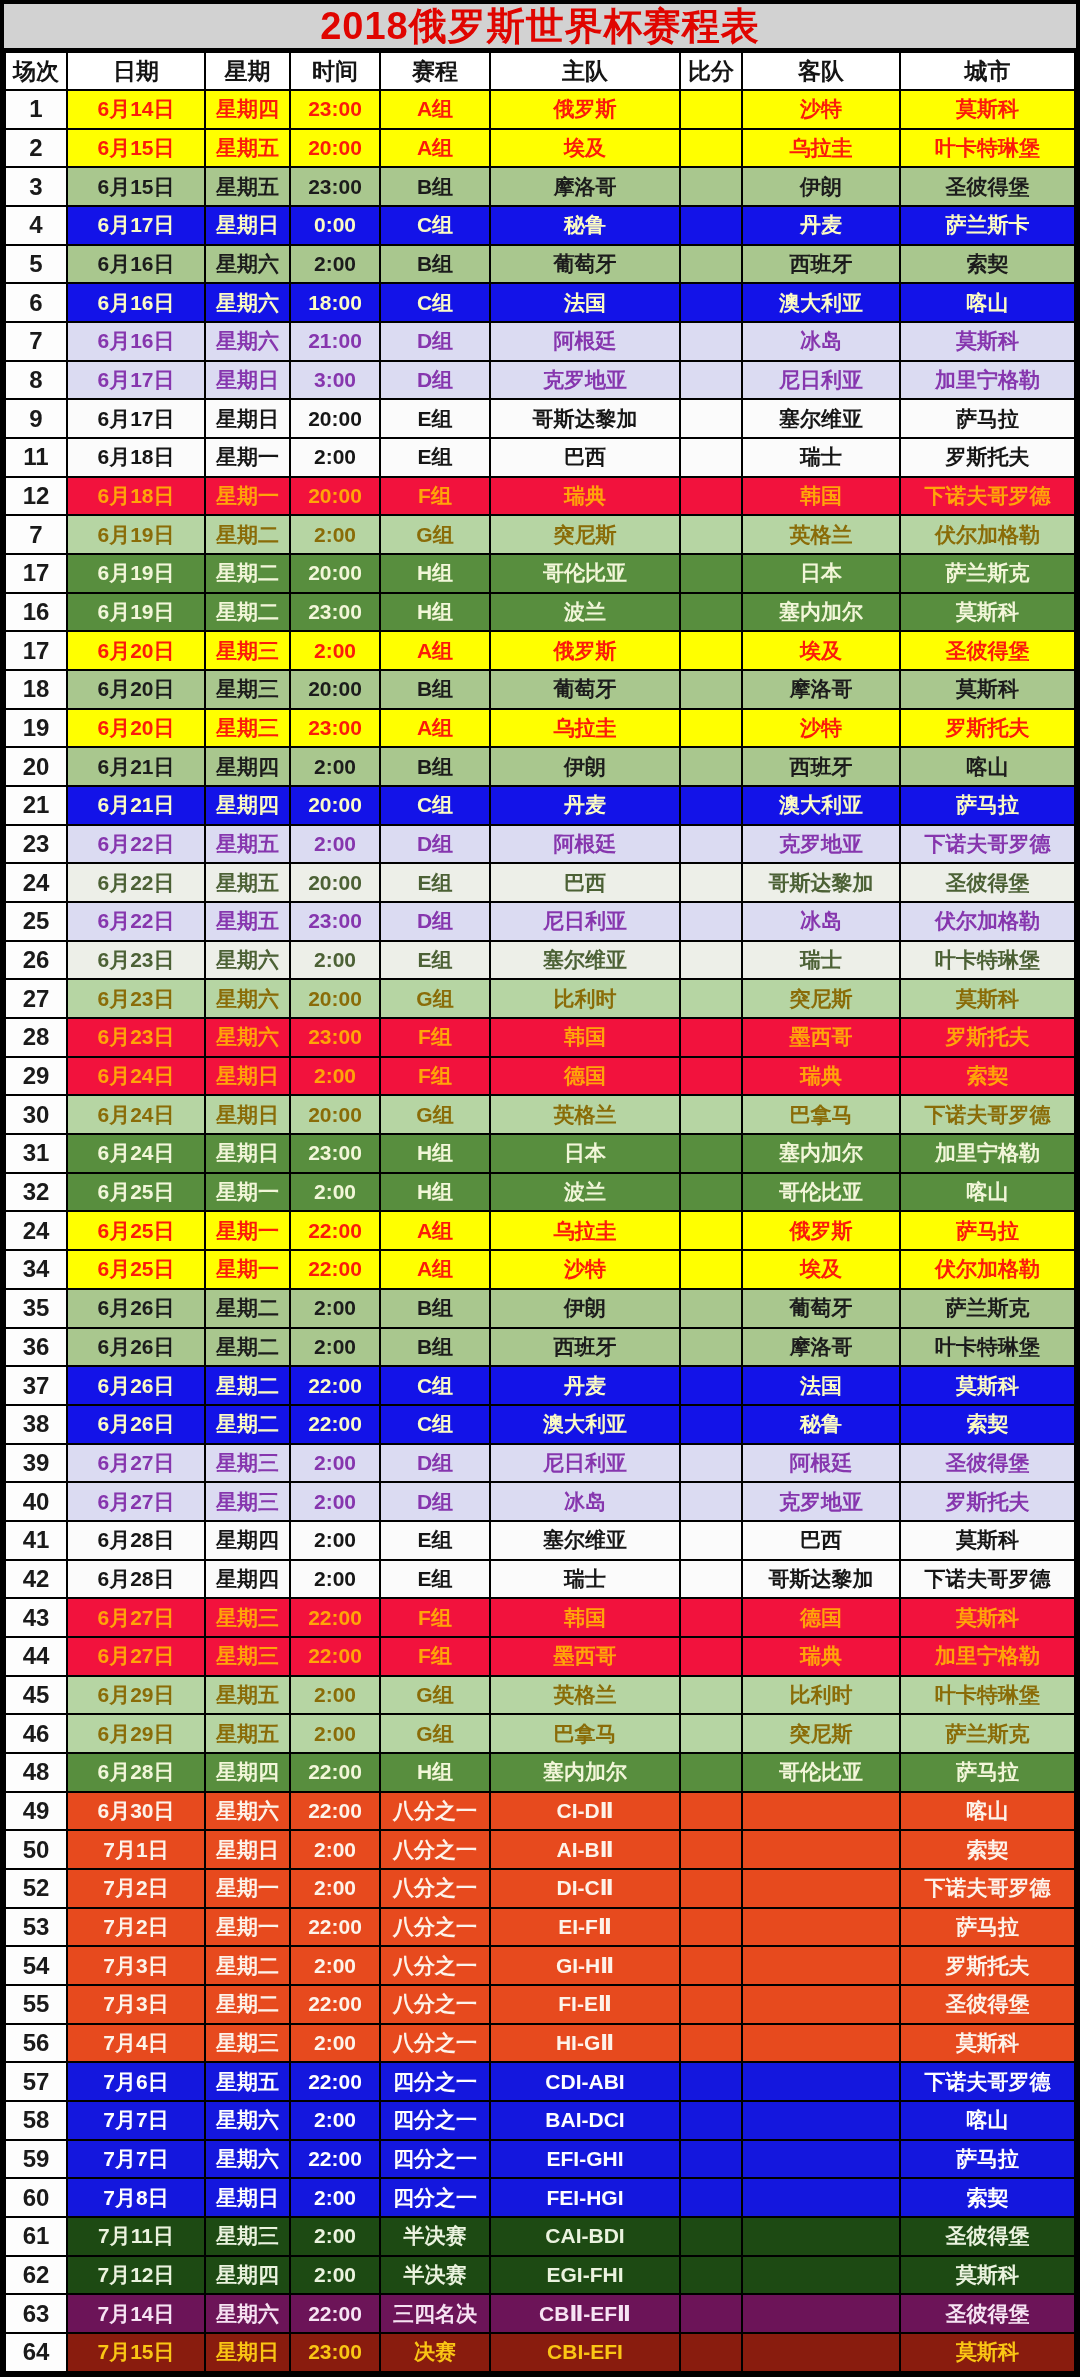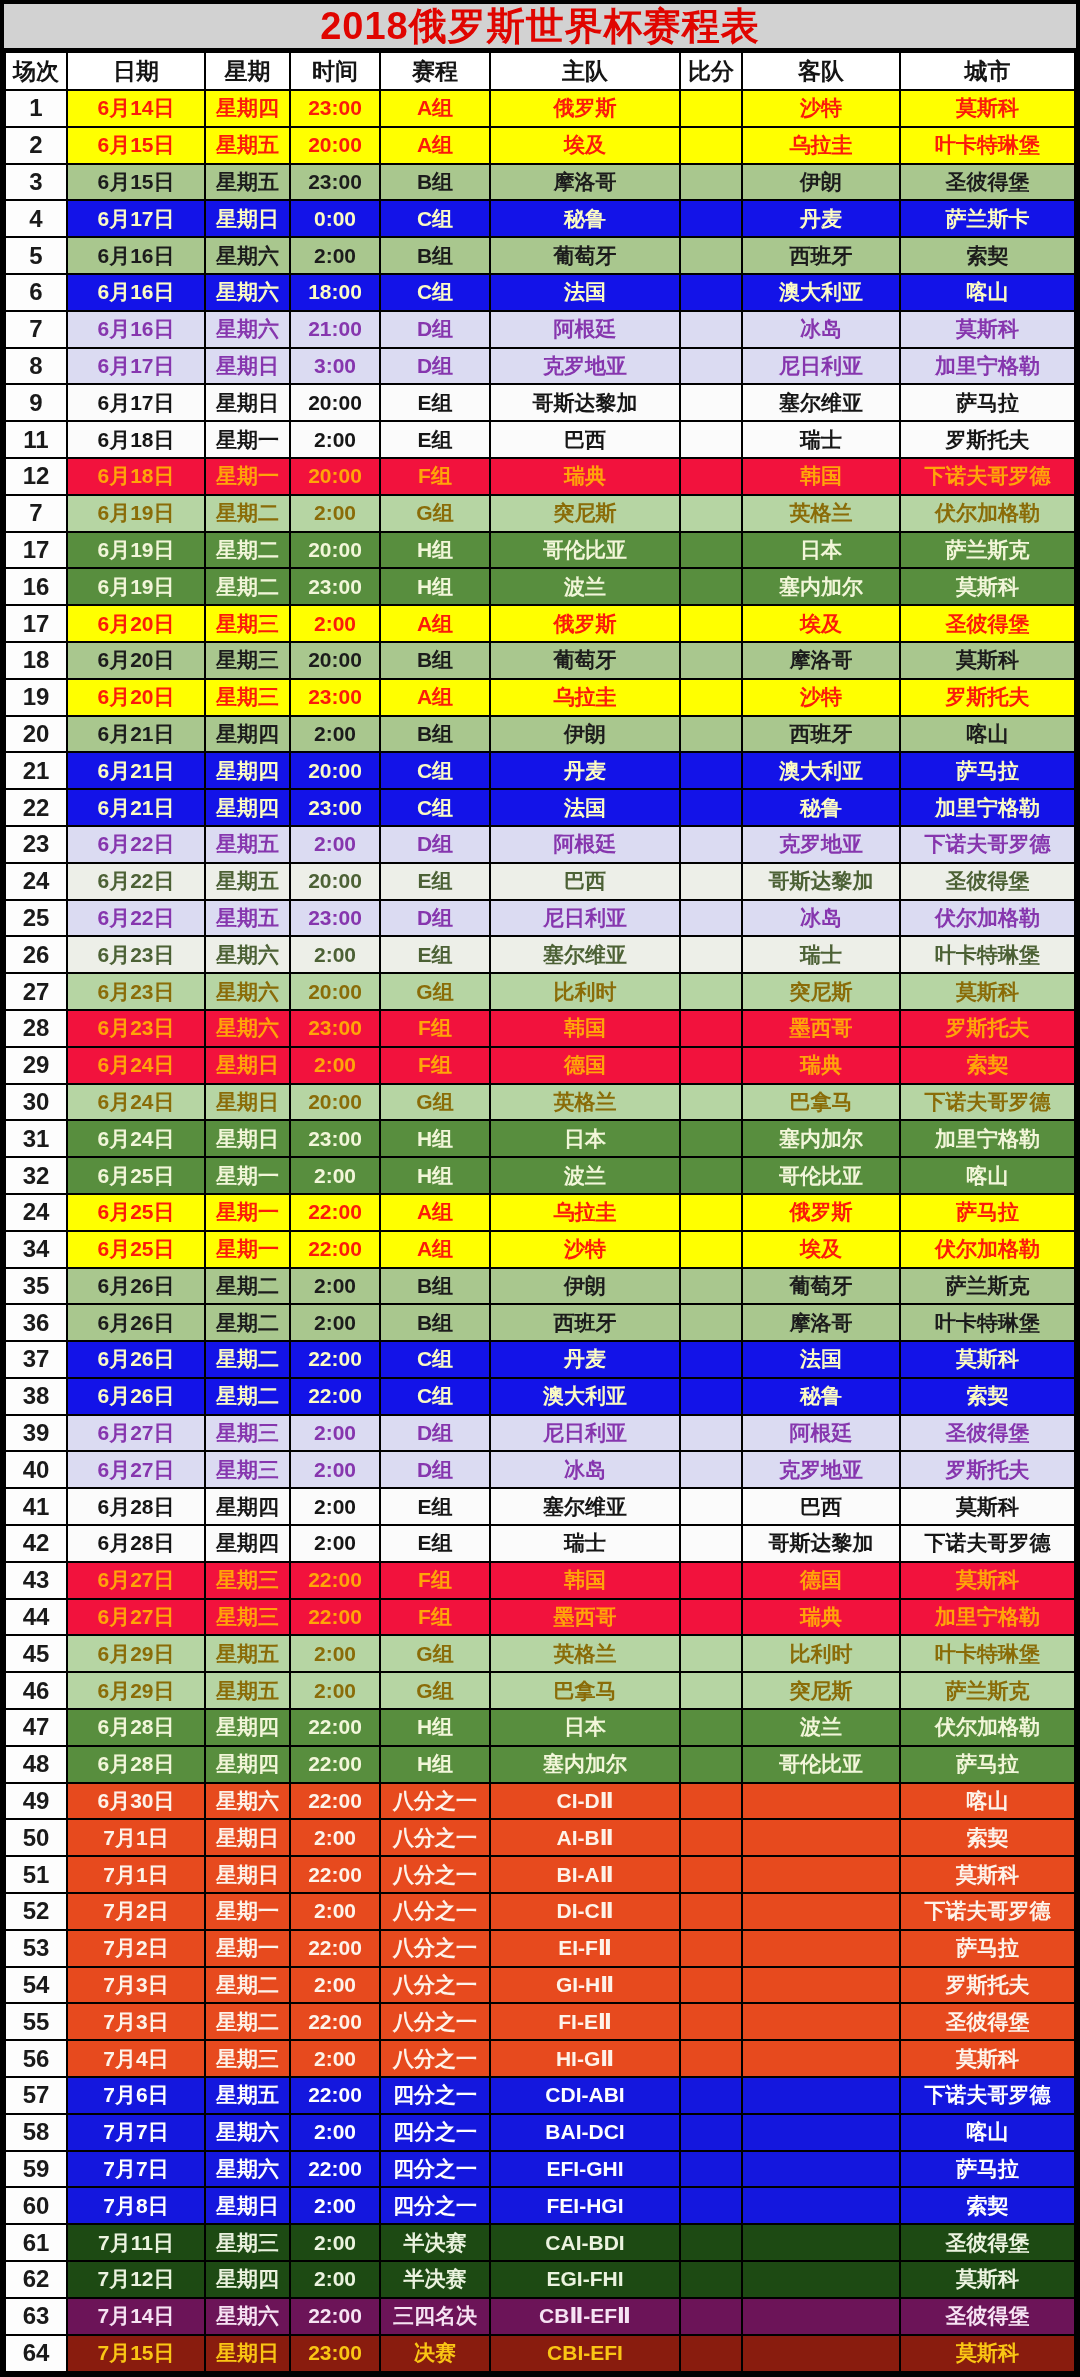--- a/index.html
+++ b/index.html
@@ -261,31 +261,20 @@
           <td style="background: rgb(19, 19, 232); color: rgb(251, 251, 196);">6月21日</td>
           <td style="background: rgb(19, 19, 232); color: rgb(251, 251, 196);">星期四</td>
           <td style="background: rgb(19, 19, 232); color: rgb(251, 251, 196);">20:00</td>
           <td style="background: rgb(19, 19, 232); color: rgb(251, 251, 196);">C组</td>
           <td style="background: rgb(19, 19, 232); color: rgb(251, 251, 196);">丹麦</td>
           <td style="background: rgb(19, 19, 232); color: rgb(251, 251, 196);"></td>
           <td style="background: rgb(19, 19, 232); color: rgb(251, 251, 196);">澳大利亚</td>
           <td style="background: rgb(19, 19, 232); color: rgb(251, 251, 196);">萨马拉</td>
         </tr>
         <tr>
-          <td class="no-cell">22</td>
-          <td style="background: rgb(19, 19, 232); color: rgb(251, 251, 196);">6月21日</td>
-          <td style="background: rgb(19, 19, 232); color: rgb(251, 251, 196);">星期四</td>
-          <td style="background: rgb(19, 19, 232); color: rgb(251, 251, 196);">23:00</td>
-          <td style="background: rgb(19, 19, 232); color: rgb(251, 251, 196);">C组</td>
-          <td style="background: rgb(19, 19, 232); color: rgb(251, 251, 196);">法国</td>
-          <td style="background: rgb(19, 19, 232); color: rgb(251, 251, 196);"></td>
-          <td style="background: rgb(19, 19, 232); color: rgb(251, 251, 196);">秘鲁</td>
-          <td style="background: rgb(19, 19, 232); color: rgb(251, 251, 196);">加里宁格勒</td>
-        </tr>
-        <tr>
           <td class="no-cell">23</td>
           <td style="background: rgb(219, 219, 242); color: rgb(134, 54, 174);">6月22日</td>
           <td style="background: rgb(219, 219, 242); color: rgb(134, 54, 174);">星期五</td>
           <td style="background: rgb(219, 219, 242); color: rgb(134, 54, 174);">2:00</td>
           <td style="background: rgb(219, 219, 242); color: rgb(134, 54, 174);">D组</td>
           <td style="background: rgb(219, 219, 242); color: rgb(134, 54, 174);">阿根廷</td>
           <td style="background: rgb(219, 219, 242); color: rgb(134, 54, 174);"></td>
           <td style="background: rgb(219, 219, 242); color: rgb(134, 54, 174);">克罗地亚</td>
           <td style="background: rgb(219, 219, 242); color: rgb(134, 54, 174);">下诺夫哥罗德</td>
         </tr>
@@ -536,31 +525,20 @@
           <td style="background: rgb(182, 213, 163); color: rgb(138, 108, 8);">6月29日</td>
           <td style="background: rgb(182, 213, 163); color: rgb(138, 108, 8);">星期五</td>
           <td style="background: rgb(182, 213, 163); color: rgb(138, 108, 8);">2:00</td>
           <td style="background: rgb(182, 213, 163); color: rgb(138, 108, 8);">G组</td>
           <td style="background: rgb(182, 213, 163); color: rgb(138, 108, 8);">巴拿马</td>
           <td style="background: rgb(182, 213, 163); color: rgb(138, 108, 8);"></td>
           <td style="background: rgb(182, 213, 163); color: rgb(138, 108, 8);">突尼斯</td>
           <td style="background: rgb(182, 213, 163); color: rgb(138, 108, 8);">萨兰斯克</td>
         </tr>
         <tr>
-          <td class="no-cell">47</td>
-          <td style="background: rgb(88, 142, 62); color: rgb(242, 246, 217);">6月28日</td>
-          <td style="background: rgb(88, 142, 62); color: rgb(242, 246, 217);">星期四</td>
-          <td style="background: rgb(88, 142, 62); color: rgb(242, 246, 217);">22:00</td>
-          <td style="background: rgb(88, 142, 62); color: rgb(242, 246, 217);">H组</td>
-          <td style="background: rgb(88, 142, 62); color: rgb(242, 246, 217);">日本</td>
-          <td style="background: rgb(88, 142, 62); color: rgb(242, 246, 217);"></td>
-          <td style="background: rgb(88, 142, 62); color: rgb(242, 246, 217);">波兰</td>
-          <td style="background: rgb(88, 142, 62); color: rgb(242, 246, 217);">伏尔加格勒</td>
-        </tr>
-        <tr>
           <td class="no-cell">48</td>
           <td style="background: rgb(88, 142, 62); color: rgb(242, 246, 217);">6月28日</td>
           <td style="background: rgb(88, 142, 62); color: rgb(242, 246, 217);">星期四</td>
           <td style="background: rgb(88, 142, 62); color: rgb(242, 246, 217);">22:00</td>
           <td style="background: rgb(88, 142, 62); color: rgb(242, 246, 217);">H组</td>
           <td style="background: rgb(88, 142, 62); color: rgb(242, 246, 217);">塞内加尔</td>
           <td style="background: rgb(88, 142, 62); color: rgb(242, 246, 217);"></td>
           <td style="background: rgb(88, 142, 62); color: rgb(242, 246, 217);">哥伦比亚</td>
           <td style="background: rgb(88, 142, 62); color: rgb(242, 246, 217);">萨马拉</td>
         </tr>
@@ -580,31 +558,20 @@
           <td style="background: rgb(231, 74, 30); color: rgb(253, 243, 234);">7月1日</td>
           <td style="background: rgb(231, 74, 30); color: rgb(253, 243, 234);">星期日</td>
           <td style="background: rgb(231, 74, 30); color: rgb(253, 243, 234);">2:00</td>
           <td style="background: rgb(231, 74, 30); color: rgb(253, 243, 234);">八分之一</td>
           <td style="background: rgb(231, 74, 30); color: rgb(253, 243, 234);">AI-BⅡ</td>
           <td style="background: rgb(231, 74, 30); color: rgb(253, 243, 234);"></td>
           <td style="background: rgb(231, 74, 30); color: rgb(253, 243, 234);"></td>
           <td style="background: rgb(231, 74, 30); color: rgb(253, 243, 234);">索契</td>
         </tr>
         <tr>
-          <td class="no-cell">51</td>
-          <td style="background: rgb(231, 74, 30); color: rgb(253, 243, 234);">7月1日</td>
-          <td style="background: rgb(231, 74, 30); color: rgb(253, 243, 234);">星期日</td>
-          <td style="background: rgb(231, 74, 30); color: rgb(253, 243, 234);">22:00</td>
-          <td style="background: rgb(231, 74, 30); color: rgb(253, 243, 234);">八分之一</td>
-          <td style="background: rgb(231, 74, 30); color: rgb(253, 243, 234);">BI-AⅡ</td>
-          <td style="background: rgb(231, 74, 30); color: rgb(253, 243, 234);"></td>
-          <td style="background: rgb(231, 74, 30); color: rgb(253, 243, 234);"></td>
-          <td style="background: rgb(231, 74, 30); color: rgb(253, 243, 234);">莫斯科</td>
-        </tr>
-        <tr>
           <td class="no-cell">52</td>
           <td style="background: rgb(231, 74, 30); color: rgb(253, 243, 234);">7月2日</td>
           <td style="background: rgb(231, 74, 30); color: rgb(253, 243, 234);">星期一</td>
           <td style="background: rgb(231, 74, 30); color: rgb(253, 243, 234);">2:00</td>
           <td style="background: rgb(231, 74, 30); color: rgb(253, 243, 234);">八分之一</td>
           <td style="background: rgb(231, 74, 30); color: rgb(253, 243, 234);">DI-CⅡ</td>
           <td style="background: rgb(231, 74, 30); color: rgb(253, 243, 234);"></td>
           <td style="background: rgb(231, 74, 30); color: rgb(253, 243, 234);"></td>
           <td style="background: rgb(231, 74, 30); color: rgb(253, 243, 234);">下诺夫哥罗德</td>
         </tr>

